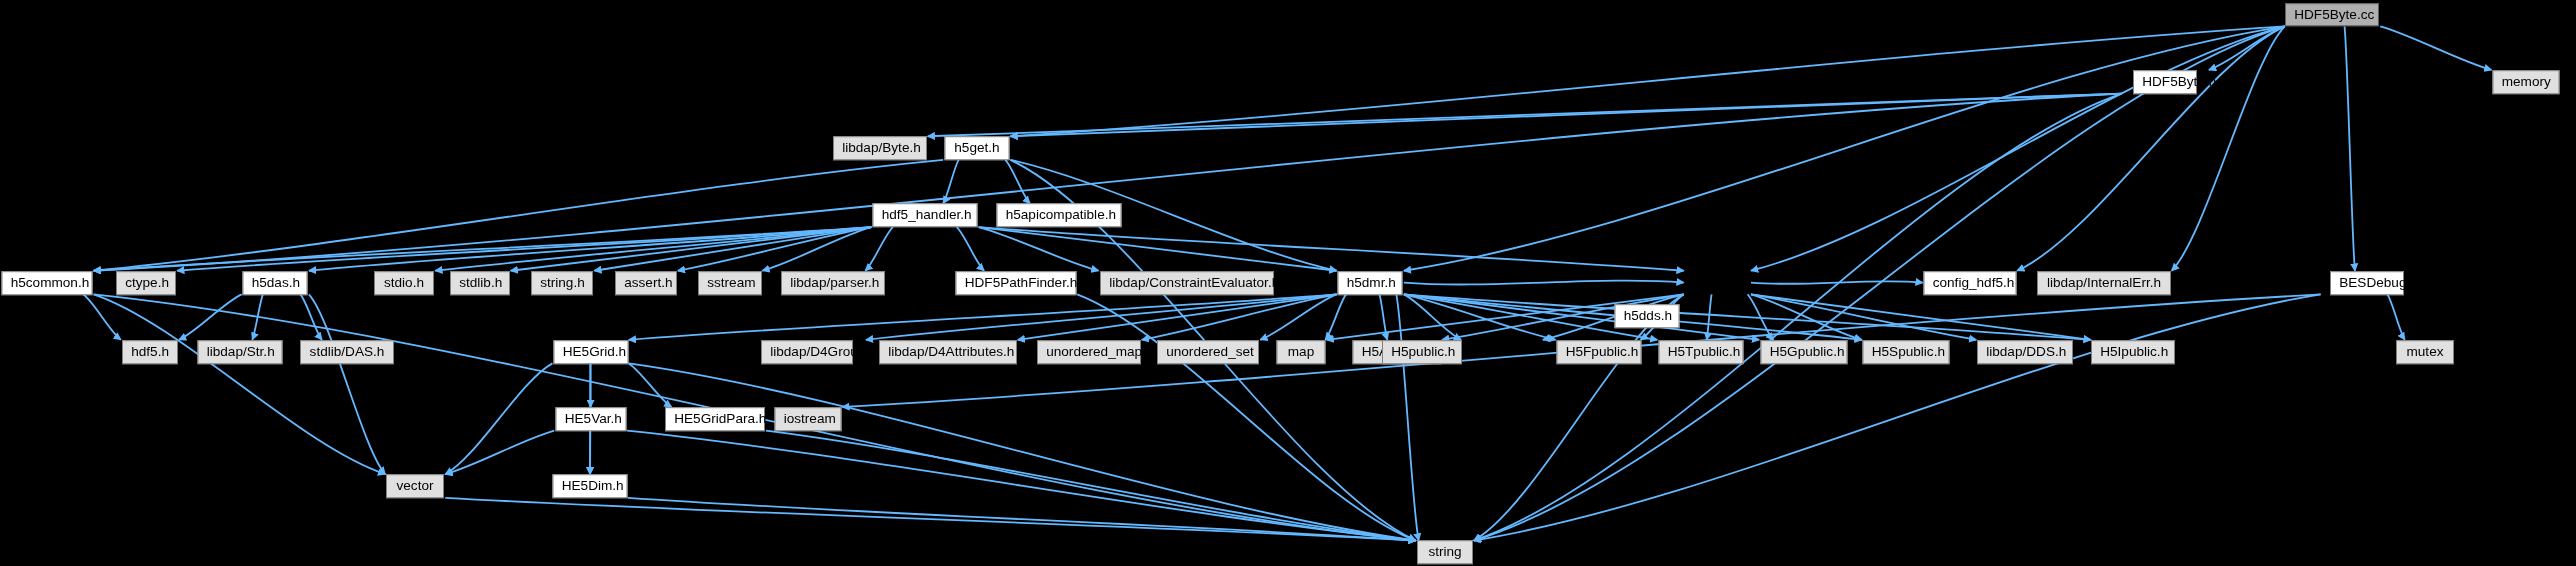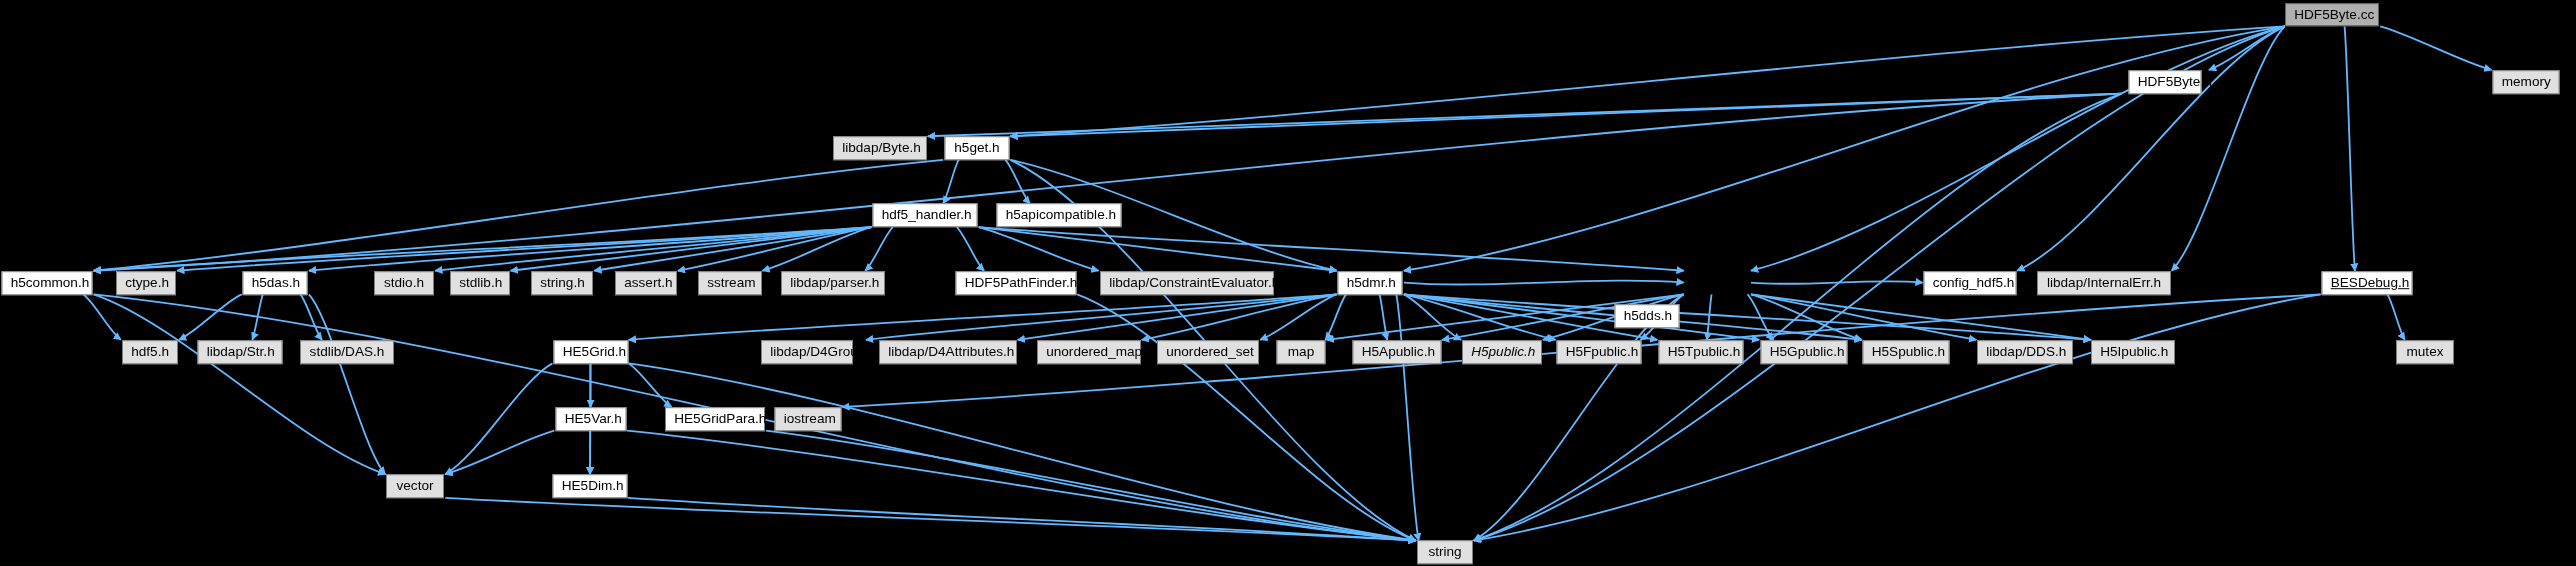--- a/index.html
+++ b/index.html
@@ -102,53 +102,53 @@
         <path d="M610,474 C574,484.2 526,511.8 490,522" fill="none" stroke="#63b8ff" stroke-width="2" marker-end="url(#ah)"></path>
         <path d="M690,474 C950.4,501.025 1297.6,567.975 1558,595" fill="none" stroke="#63b8ff" stroke-width="2" marker-end="url(#ah)"></path>
         <path d="M843,474 C1057.5,501.025 1343.5,567.975 1558,595" fill="none" stroke="#63b8ff" stroke-width="2" marker-end="url(#ah)"></path>
         <path d="M691,548 C951.0999999999999,565.775 1297.9,577.225 1558,595" fill="none" stroke="#63b8ff" stroke-width="2" marker-end="url(#ah)"></path>
         <path d="M1185.5,324 C1297.25,366.49375 1446.25,552.50625 1558,595" fill="none" stroke="#63b8ff" stroke-width="2" marker-end="url(#ah)"></path>
         <path d="M490,548 C810.4,565.775 1237.6,577.225 1558,595" fill="none" stroke="#63b8ff" stroke-width="2" marker-end="url(#ah)"></path>
       </g>
   </svg>
   <div id="node-layer">
       <div class="node root" style="left: 2332px; top: 14.5px; width: 94px;">HDF5Byte.cc</div>
-      <div class="node hdr" style="left: 2165px; top: 82px; width: 73px;">HDF5Byte.h</div>
+      <div class="node hdr" style="left: 2165px; top: 82px; width: 64px;">HDF5Byte.h</div>
       <div class="node sys" style="left: 2526px; top: 82px; width: 67px;">memory</div>
       <div class="node sys" style="left: 880px; top: 148px; width: 94px;">libdap/Byte.h</div>
       <div class="node hdr" style="left: 977px; top: 148px; width: 65px;">h5get.h</div>
       <div class="node hdr" style="left: 925px; top: 215px; width: 105px;">hdf5_handler.h</div>
       <div class="node hdr" style="left: 1059px; top: 215px; width: 125px;">h5apicompatible.h</div>
       <div class="node hdr" style="left: 47px; top: 283px; width: 91px;">h5common.h</div>
       <div class="node sys" style="left: 146px; top: 283px; width: 60px;">ctype.h</div>
       <div class="node hdr" style="left: 275px; top: 283px; width: 65px;">h5das.h</div>
       <div class="node sys" style="left: 404px; top: 283px; width: 60px;">stdio.h</div>
       <div class="node sys" style="left: 480px; top: 283px; width: 60px;">stdlib.h</div>
       <div class="node sys" style="left: 562px; top: 283px; width: 62px;">string.h</div>
       <div class="node sys" style="left: 646px; top: 283px; width: 62px;">assert.h</div>
       <div class="node sys" style="left: 730px; top: 283px; width: 64px;">sstream</div>
       <div class="node sys" style="left: 833px; top: 283px; width: 104px;">libdap/parser.h</div>
       <div class="node hdr" style="left: 1016px; top: 283px; width: 121px;">HDF5PathFinder.h</div>
       <div class="node sys" style="left: 1187px; top: 283px; width: 174px;">libdap/ConstraintEvaluator.h</div>
       <div class="node hdr" style="left: 1370px; top: 283px; width: 65px;">h5dmr.h</div>
       <div class="node hdr" style="left: 1647px; top: 283px; width: 65px; margin-top: 33px;">h5dds.h</div>
       <div class="node hdr" style="left: 1970px; top: 283px; width: 93px;">config_hdf5.h</div>
       <div class="node sys" style="left: 2104px; top: 283px; width: 134px;">libdap/InternalErr.h</div>
-      <div class="node hdr" style="left: 2367px; top: 283px; width: 91px; text-decoration: underline;">BESDebug.h</div>
+      <div class="node hdr" style="left: 2367px; top: 283px; width: 74px;">BESDebug.h</div>
       <div class="node sys" style="left: 150px; top: 352px; width: 56px;">hdf5.h</div>
       <div class="node sys" style="left: 240px; top: 352px; width: 85px;">libdap/Str.h</div>
       <div class="node sys" style="left: 347px; top: 352px; width: 94px;">stdlib/DAS.h</div>
       <div class="node hdr" style="left: 591px; top: 352px; width: 75px;">HE5Grid.h</div>
       <div class="node sys" style="left: 807px; top: 352px; width: 92px;">libdap/D4Group.h</div>
       <div class="node sys" style="left: 948px; top: 352px; width: 138px;">libdap/D4Attributes.h</div>
       <div class="node sys" style="left: 1089px; top: 352px; width: 104px;">unordered_map</div>
       <div class="node sys" style="left: 1208px; top: 352px; width: 102px;">unordered_set</div>
       <div class="node sys" style="left: 1301px; top: 352px; width: 49px; text-align: center;">map</div>
       <div class="node sys" style="left: 1397px; top: 352px; width: 89px;">H5Apublic.h</div>
-      <div class="node sys" style="left: 1502px; top: 352px; width: 80px; font-style: italic;">H5public.h</div>
+      <div class="node sys" style="left: 1422px; top: 352px; width: 80px;">H5public.h</div>
       <div class="node sys" style="left: 1599px; top: 352px; width: 85px;">H5Fpublic.h</div>
       <div class="node sys" style="left: 1701px; top: 352px; width: 85px;">H5Tpublic.h</div>
       <div class="node sys" style="left: 1804px; top: 352px; width: 87px;">H5Gpublic.h</div>
       <div class="node sys" style="left: 1906px; top: 352px; width: 87px;">H5Spublic.h</div>
       <div class="node sys" style="left: 2025px; top: 352px; width: 96px;">libdap/DDS.h</div>
       <div class="node sys" style="left: 2133px; top: 352px; width: 84px;">H5Ipublic.h</div>
       <div class="node sys" style="left: 2425px; top: 352px; width: 58px;">mutex</div>
       <div class="node hdr" style="left: 591px; top: 419px; width: 71px;">HE5Var.h</div>
       <div class="node hdr" style="left: 715px; top: 419px; width: 100px;">HE5GridPara.h</div>
       <div class="node sys" style="left: 808px; top: 419px; width: 67px;">iostream</div>

